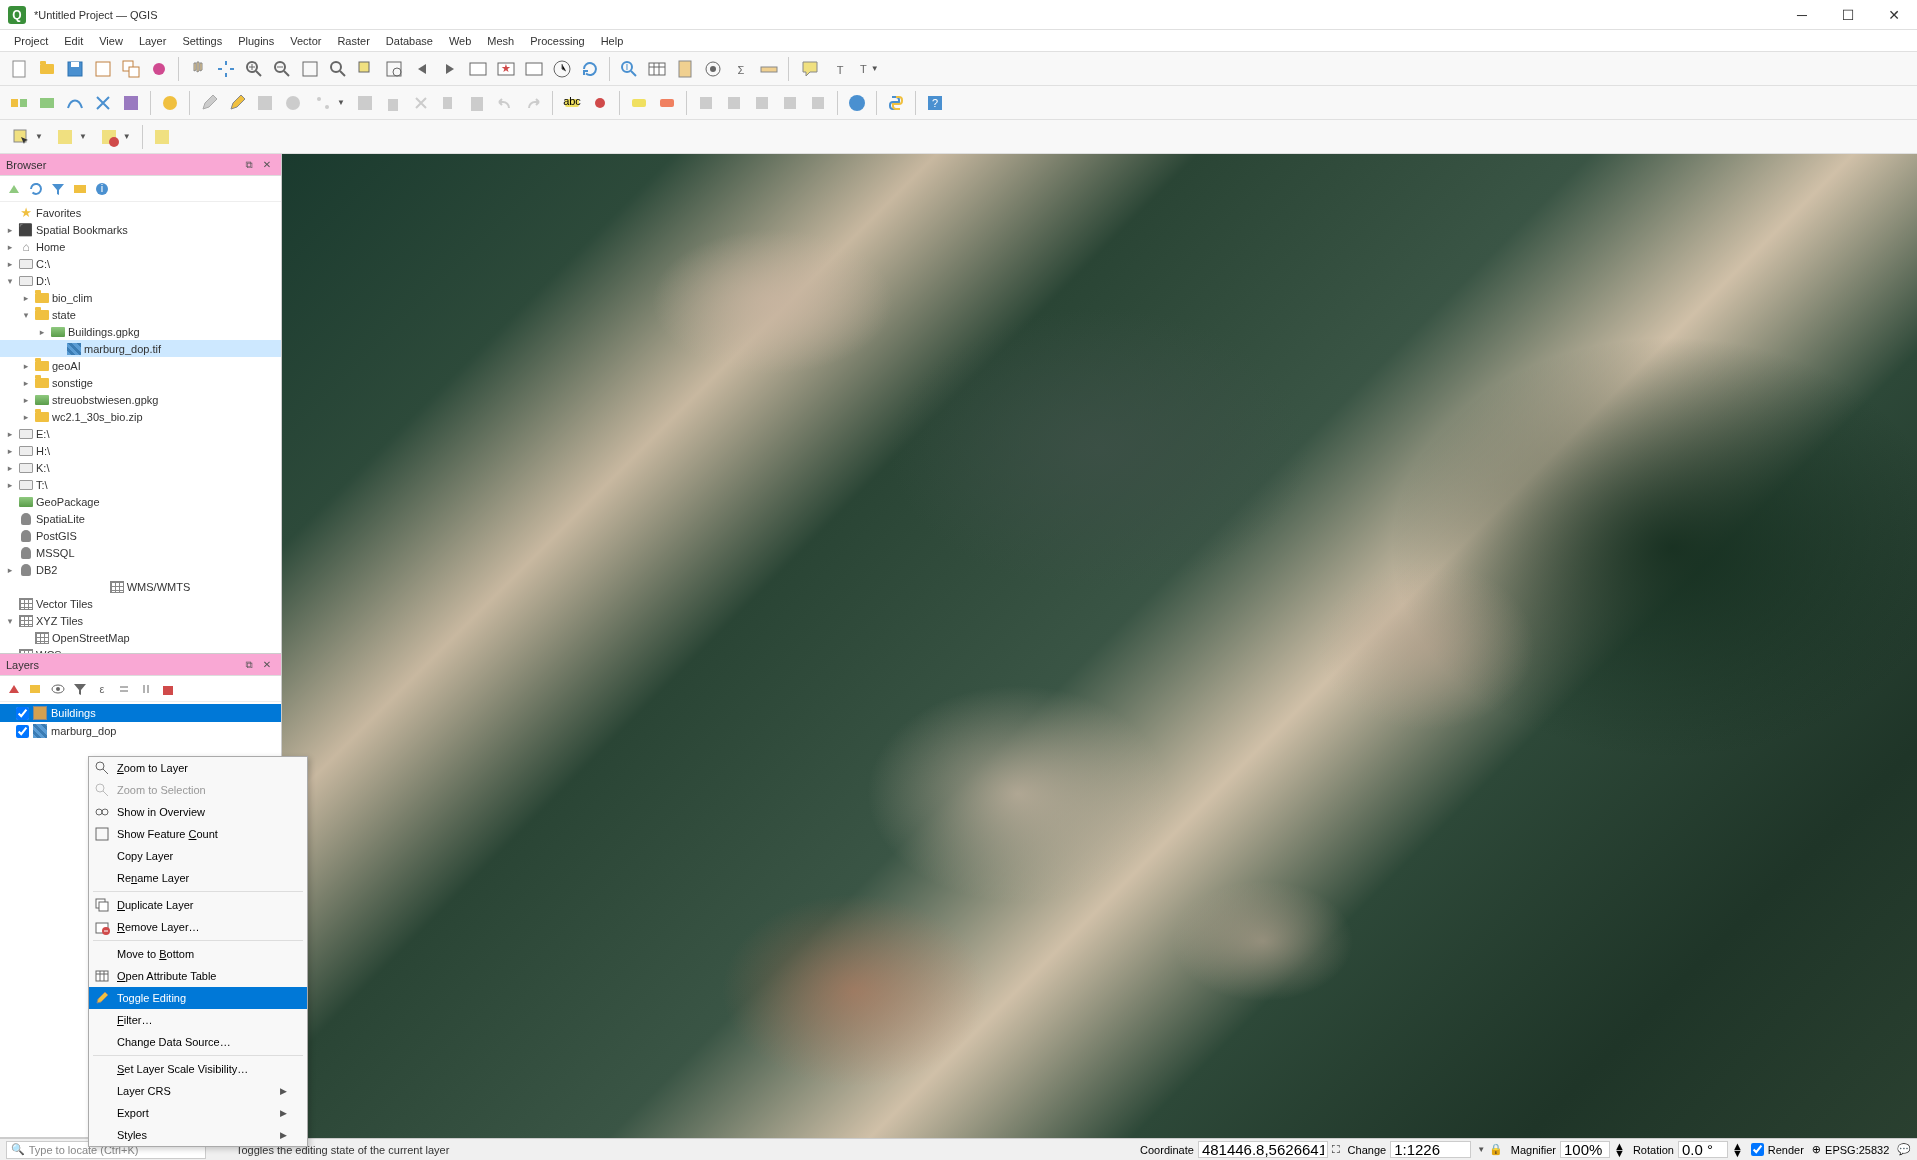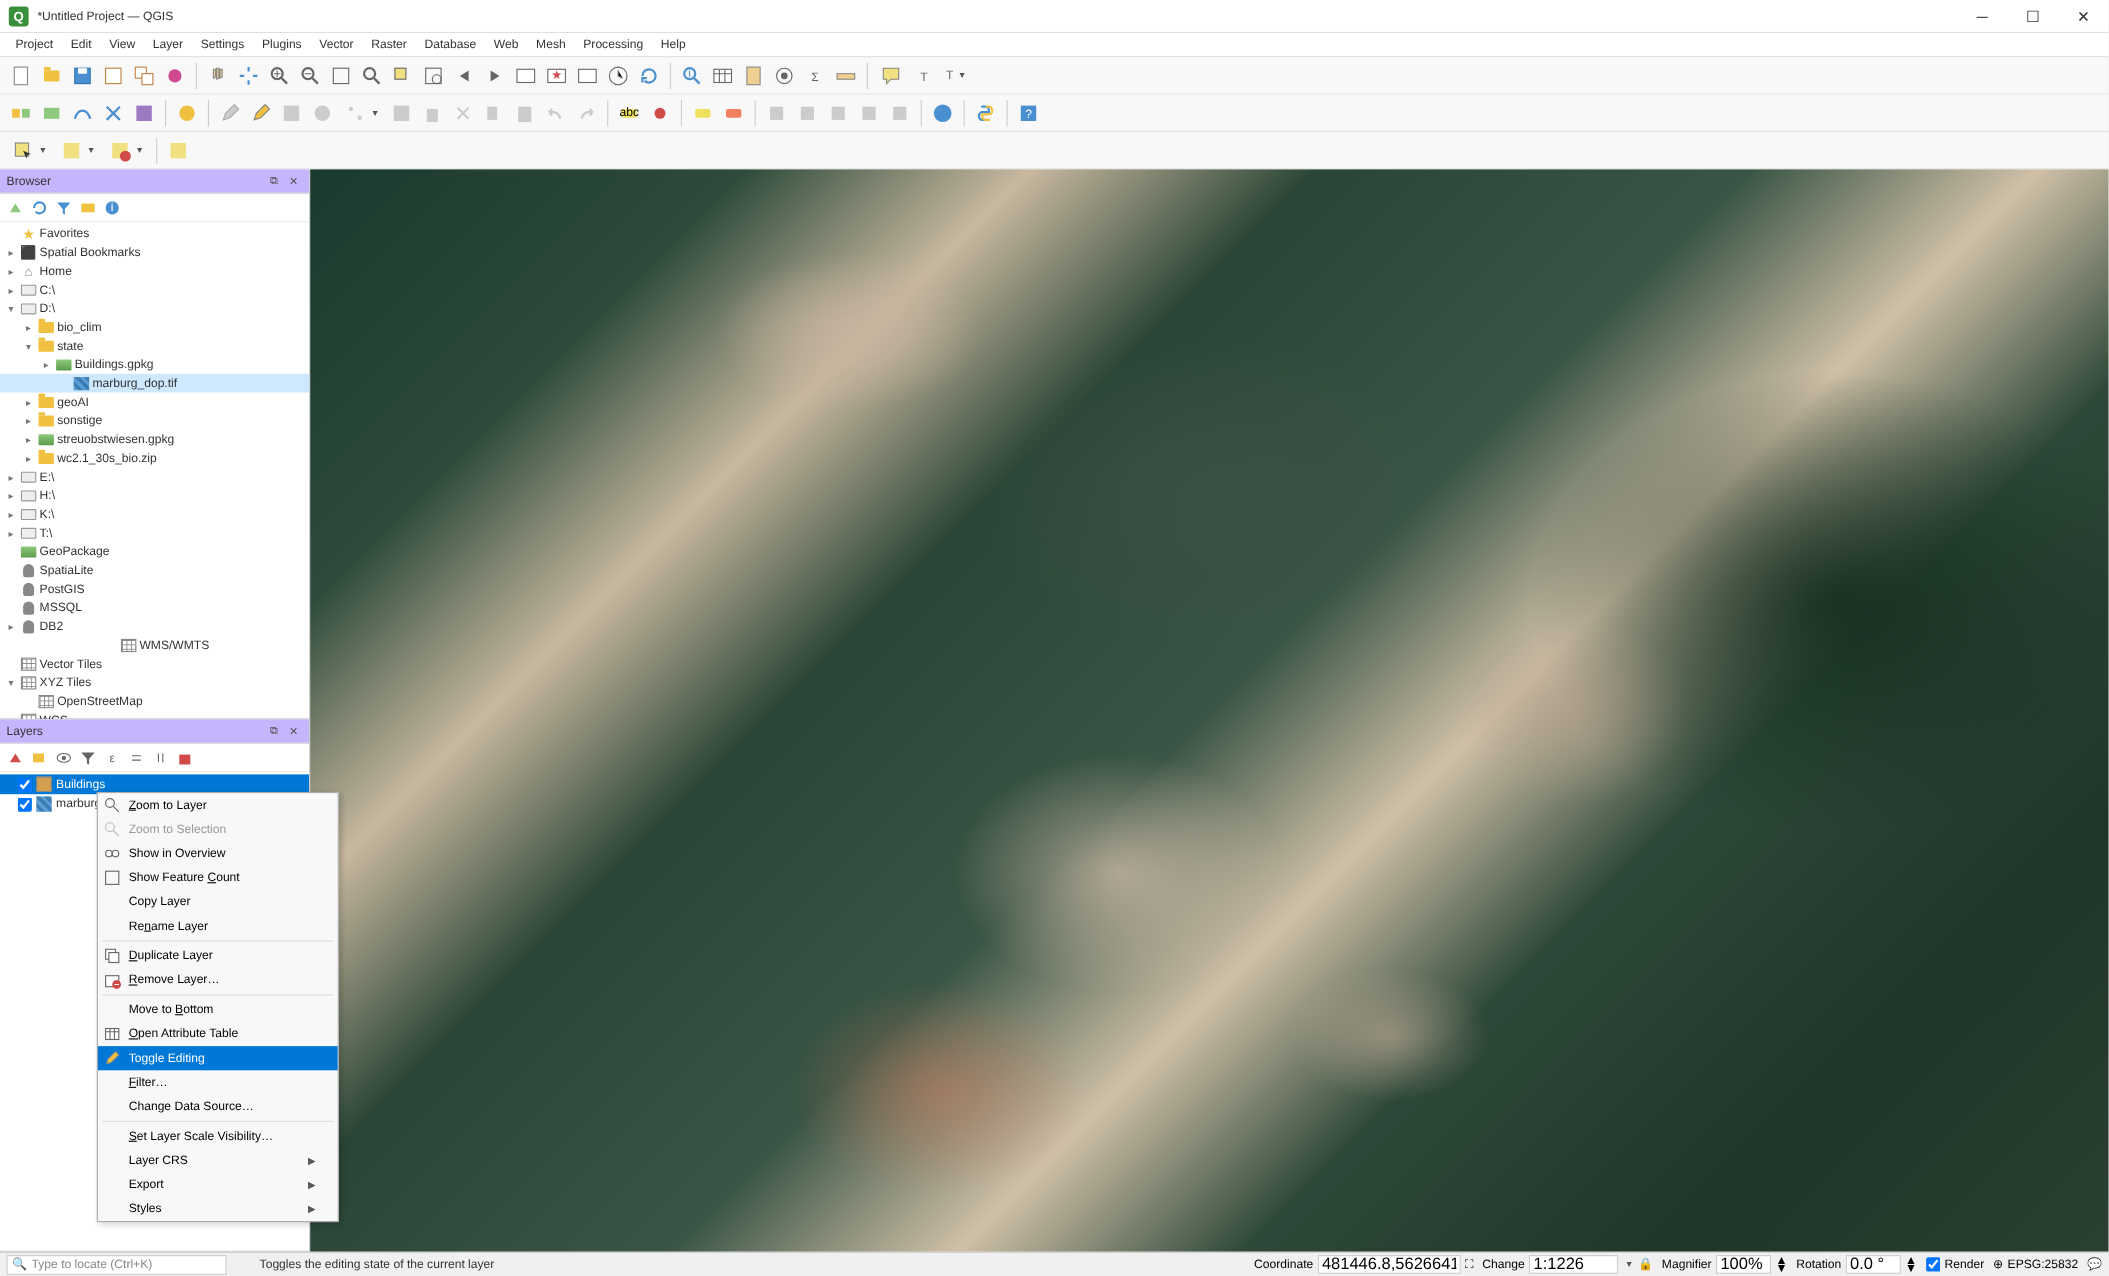--- a/index.html
+++ b/index.html
@@ -23,21 +23,21 @@
 .tool-btn svg { width: 20px; height: 20px; }
 .tool-btn.wide { width: auto; padding: 0 4px; gap: 2px; }
 .dropdown-arrow { font-size: 8px; color: #555; margin-left: 2px; }
 
 
 .main { display: flex; height: calc(100% - 30px - 22px - 34px - 34px - 34px - 22px); }
 
 
 .left-stack { width: 282px; display: flex; flex-direction: column; background: #fff; border-right: 1px solid #ccc; }
 .panel { display: flex; flex-direction: column; border-bottom: 1px solid #ccc; }
-.panel-header { height: 22px; background: #c4b5fd; display: flex; align-items: center; padding: 0 6px; border-bottom: 1px solid #ddd; }
+.panel-header { height: 22px; background: #f9a8d4; display: flex; align-items: center; padding: 0 6px; border-bottom: 1px solid #ddd; }
 .panel-header .panel-title { flex: 1; color: #333; }
 .panel-header .panel-btn { width: 16px; height: 16px; display: flex; align-items: center; justify-content: center; margin-left: 2px; font-size: 10px; color: #555; }
 .panel-toolbar { height: 26px; display: flex; align-items: center; padding: 0 4px; gap: 2px; border-bottom: 1px solid #eee; }
 .panel-toolbar .mini-btn { width: 20px; height: 20px; display: flex; align-items: center; justify-content: center; }
 
 
 .browser-panel { height: 500px; }
 .browser-tree { flex: 1; overflow-y: auto; padding: 2px 0; position: relative; }
 .browser-tree::-webkit-scrollbar { width: 16px; }
 .browser-tree::-webkit-scrollbar-track { background: #f0f0f0; }
@@ -782,21 +782,21 @@
             <span class="ic-raster" style="width:14px;height:14px"></span>
             <span class="tree-label">marburg_dop</span>
           </div>
         </div>
     </div>
   </div>
 
   <div class="map-canvas"></div>
 </div>
 
-<div class="context-menu" id="context-menu" style="left: 88px; top: 720px; text-align: right;">
+<div class="context-menu" id="context-menu" style="left: 88px; top: 756px; text-align: right;">
     <div class="ctx-item enabled">
       <span class="ctx-icon">
         <svg width="16" height="16">
           <circle cx="6" cy="6" r="4" fill="none" stroke="#666"></circle>
           <path d="M9 9l5 5" stroke="#666"></path>
         </svg>
       </span>
       <span class="ctx-label"><u>Z</u>oom to Layer</span>
     </div>
     <div class="ctx-item disabled">

